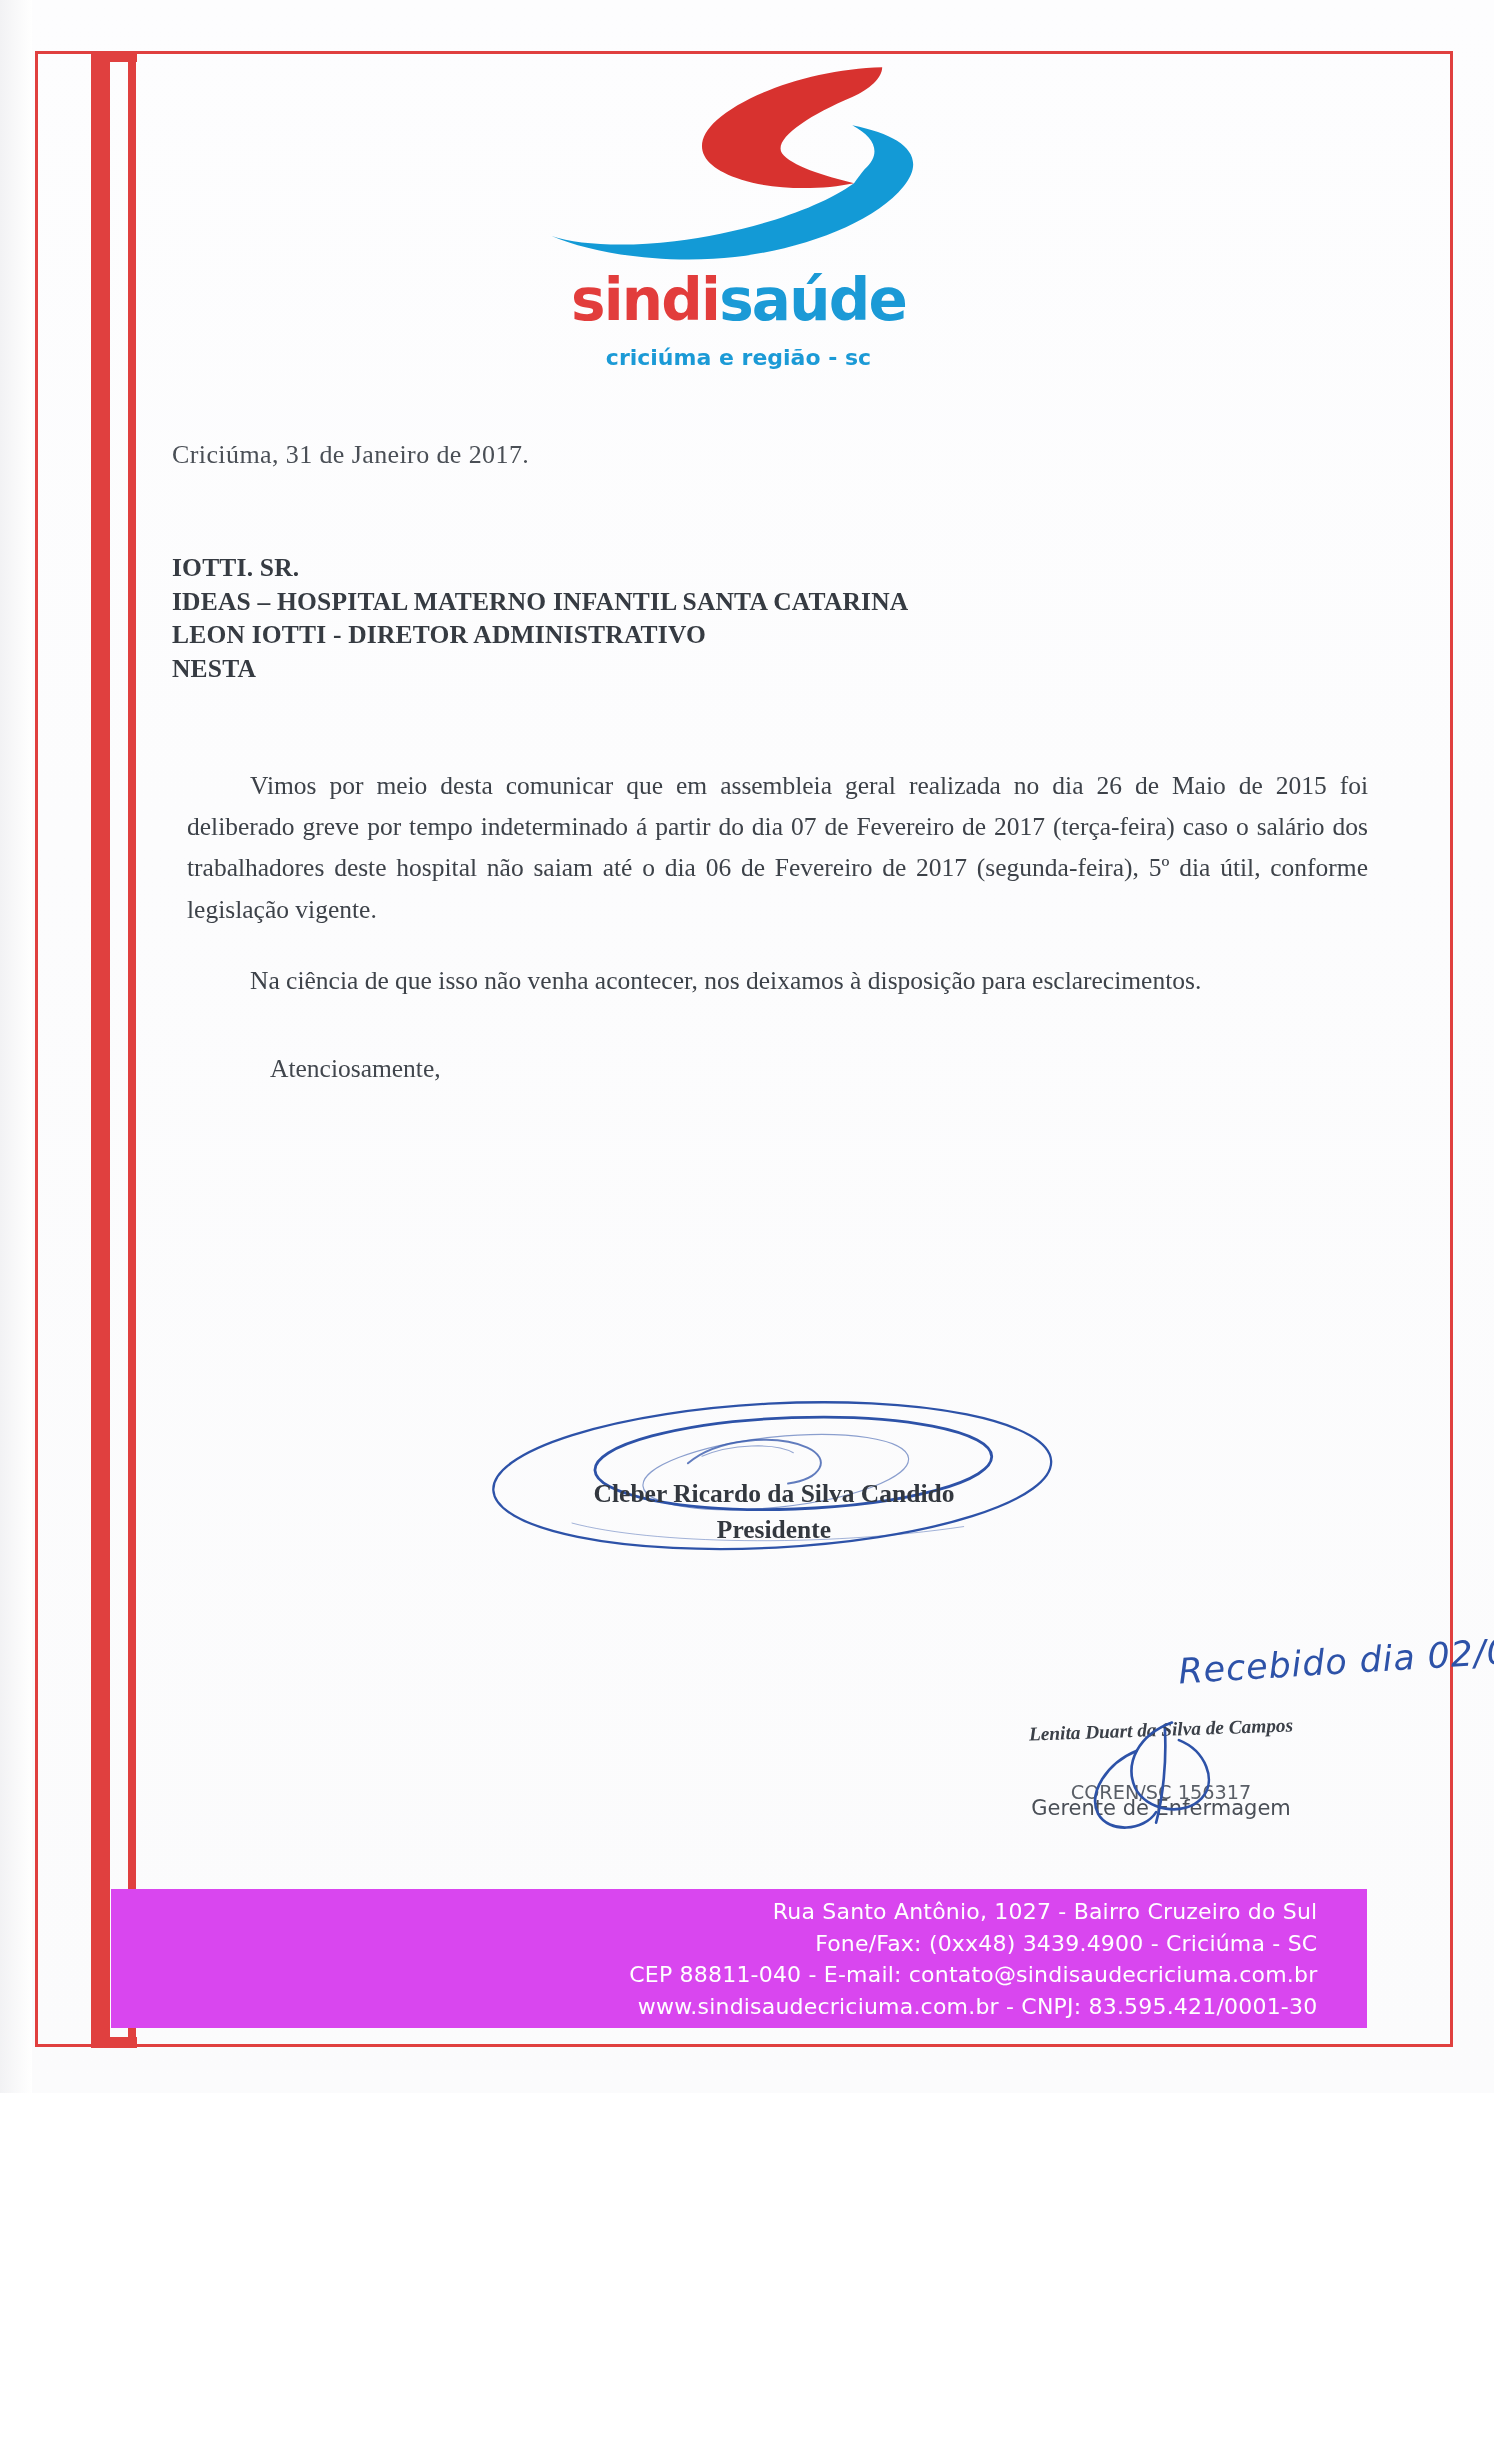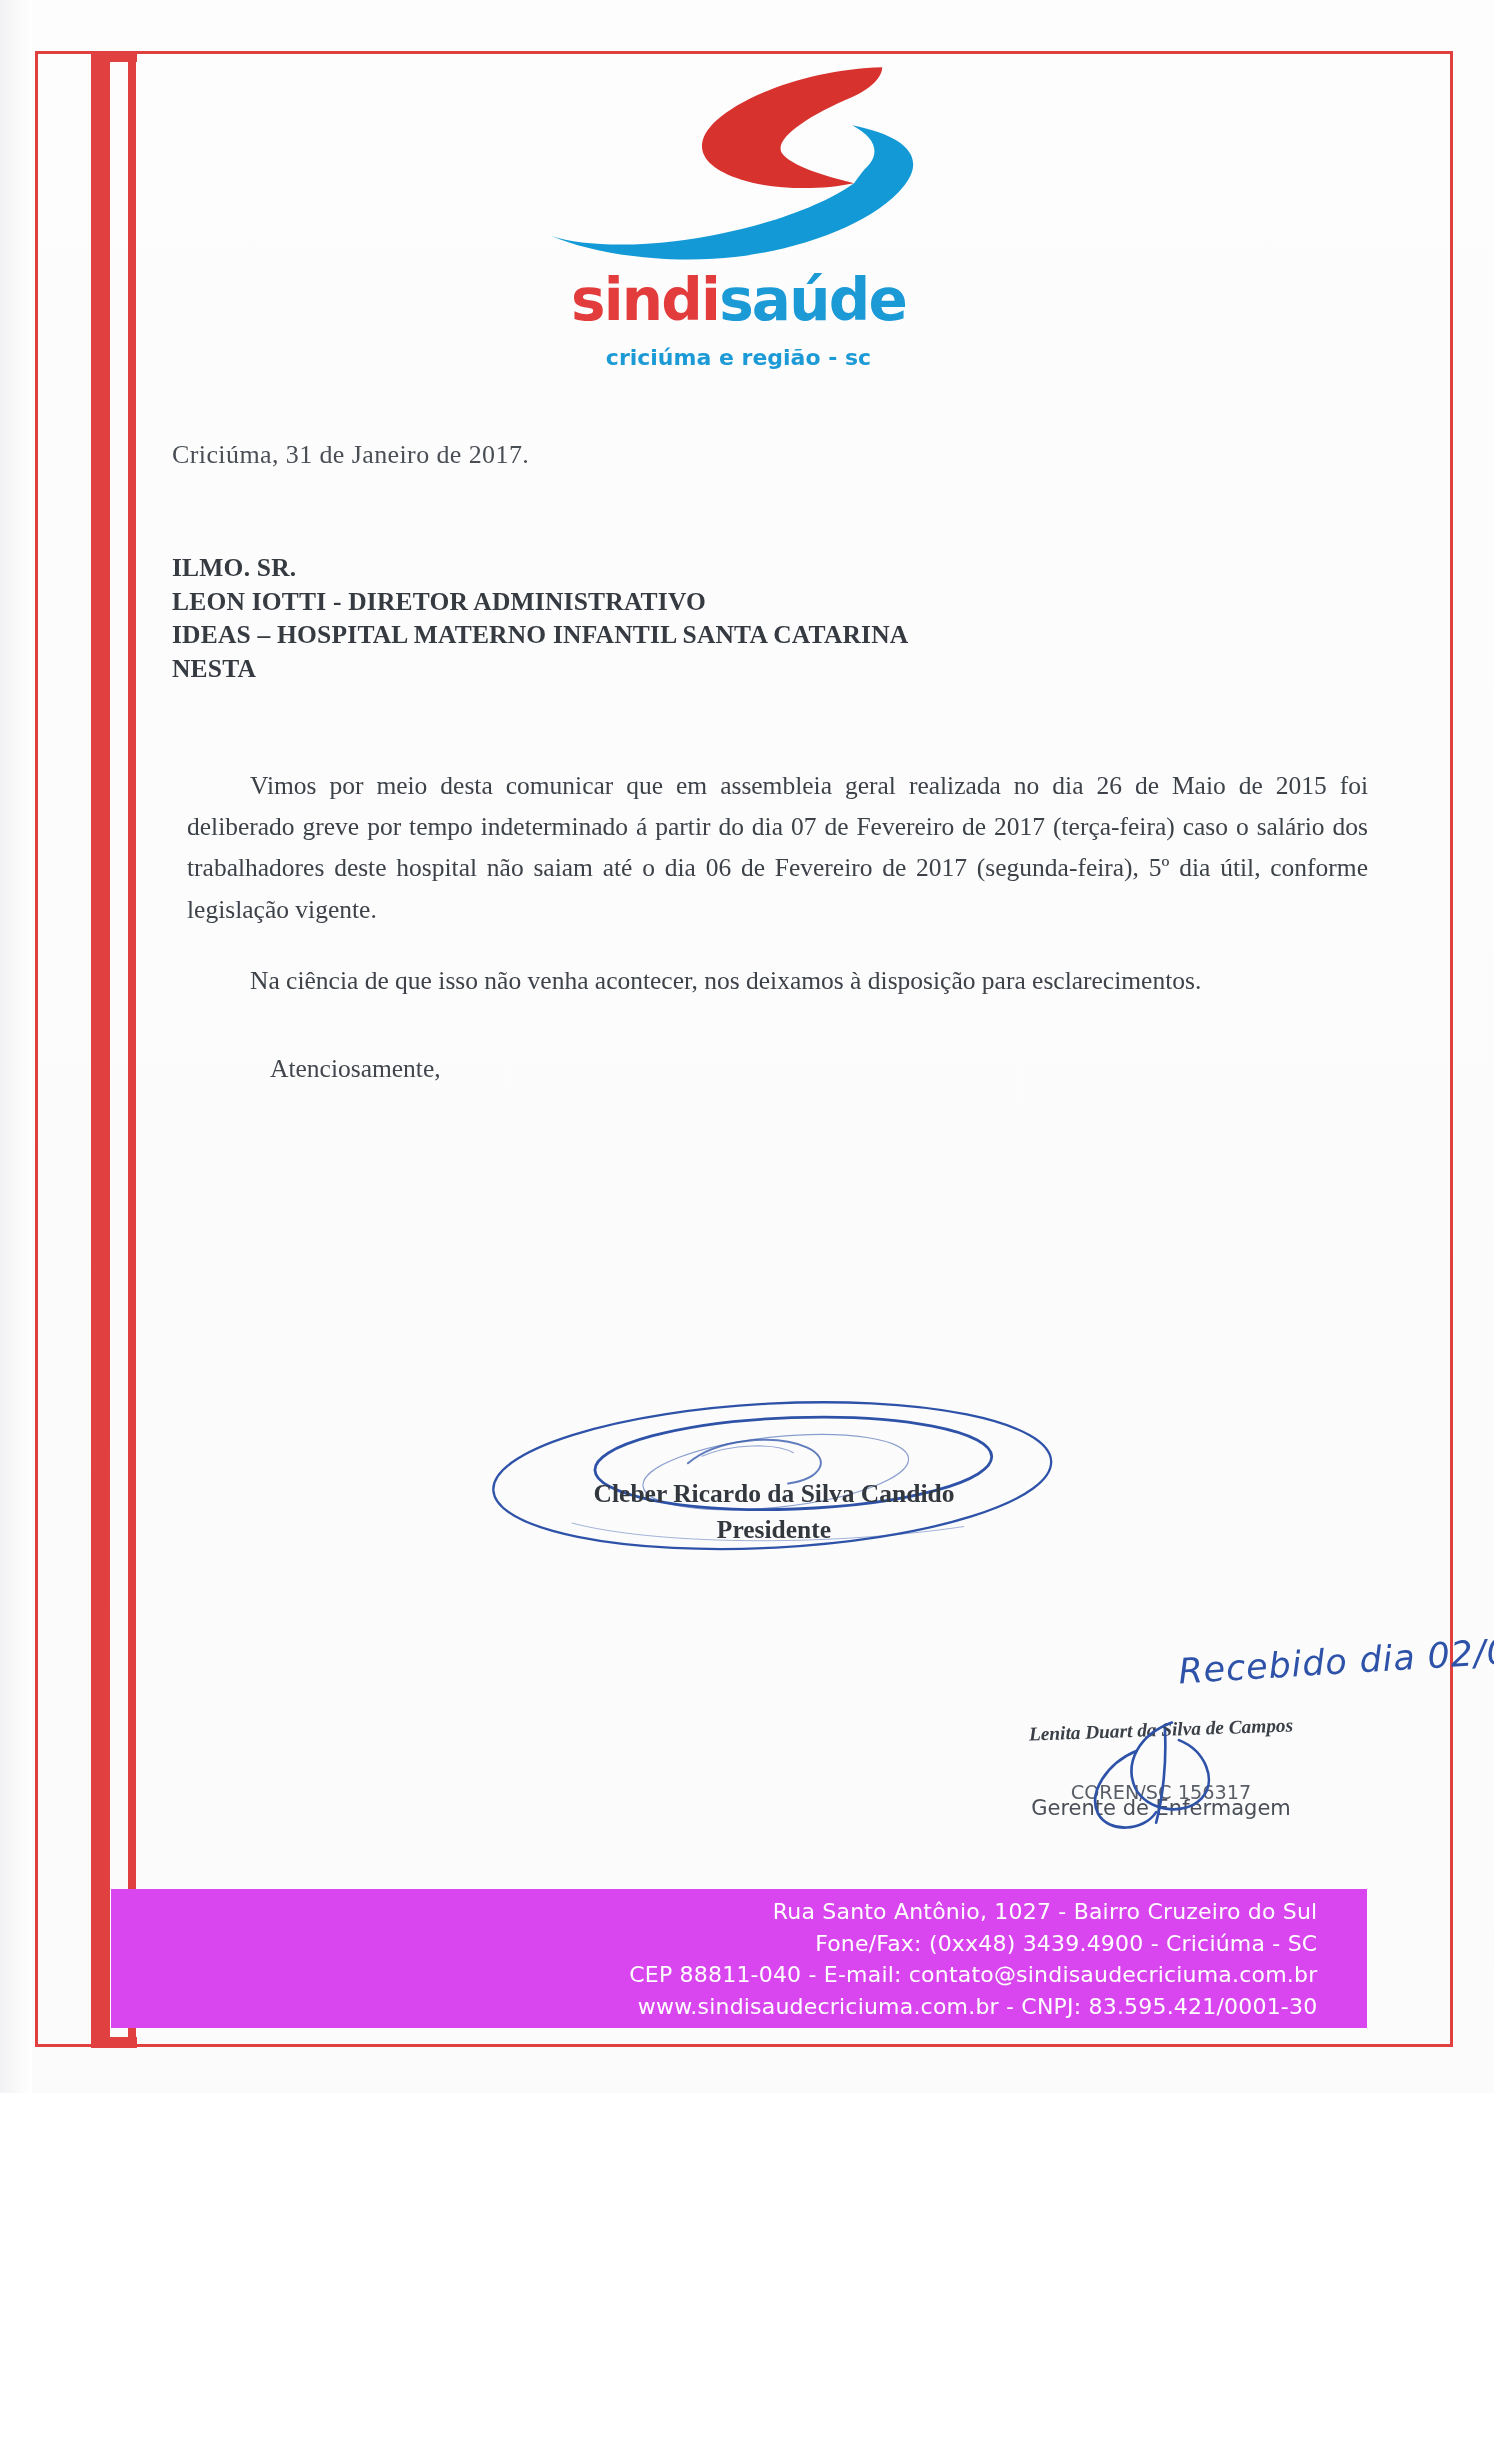--- a/index.html
+++ b/index.html
@@ -362,23 +362,23 @@
       <span class="logo-sindi">sindi</span><span class="logo-saude">saúde</span>
     </div>
     <div class="logo-sub">criciúma e região - sc</div>
   </div>
 
   <div class="doc-body">
 
     <div class="date-line">Criciúma, 31 de Janeiro de 2017.</div>
 
     <div class="addressee">
-      <div>ILMO. SR.</div>
+      <div>IOTTI. SR.</div>
+      <div>IDEAS – HOSPITAL MATERNO INFANTIL SANTA CATARINA</div>
       <div>LEON IOTTI  - DIRETOR ADMINISTRATIVO</div>
-      <div>IDEAS – HOSPITAL MATERNO INFANTIL SANTA CATARINA</div>
       <div>NESTA</div>
     </div>
 
 
     <p class="para">Vimos por meio desta comunicar que em assembleia geral realizada no dia 26 de Maio de 2015 foi deliberado greve por tempo indeterminado á partir do dia 07 de Fevereiro de 2017 (terça-feira) caso o salário dos trabalhadores deste hospital não saiam até o dia 06 de Fevereiro de 2017 (segunda-feira), 5º dia útil, conforme legislação vigente.</p>
     <p class="para">Na ciência de que isso não venha acontecer, nos deixamos à disposição para esclarecimentos.</p>
 
     <div class="closing">Atenciosamente,</div>
   </div>
 

